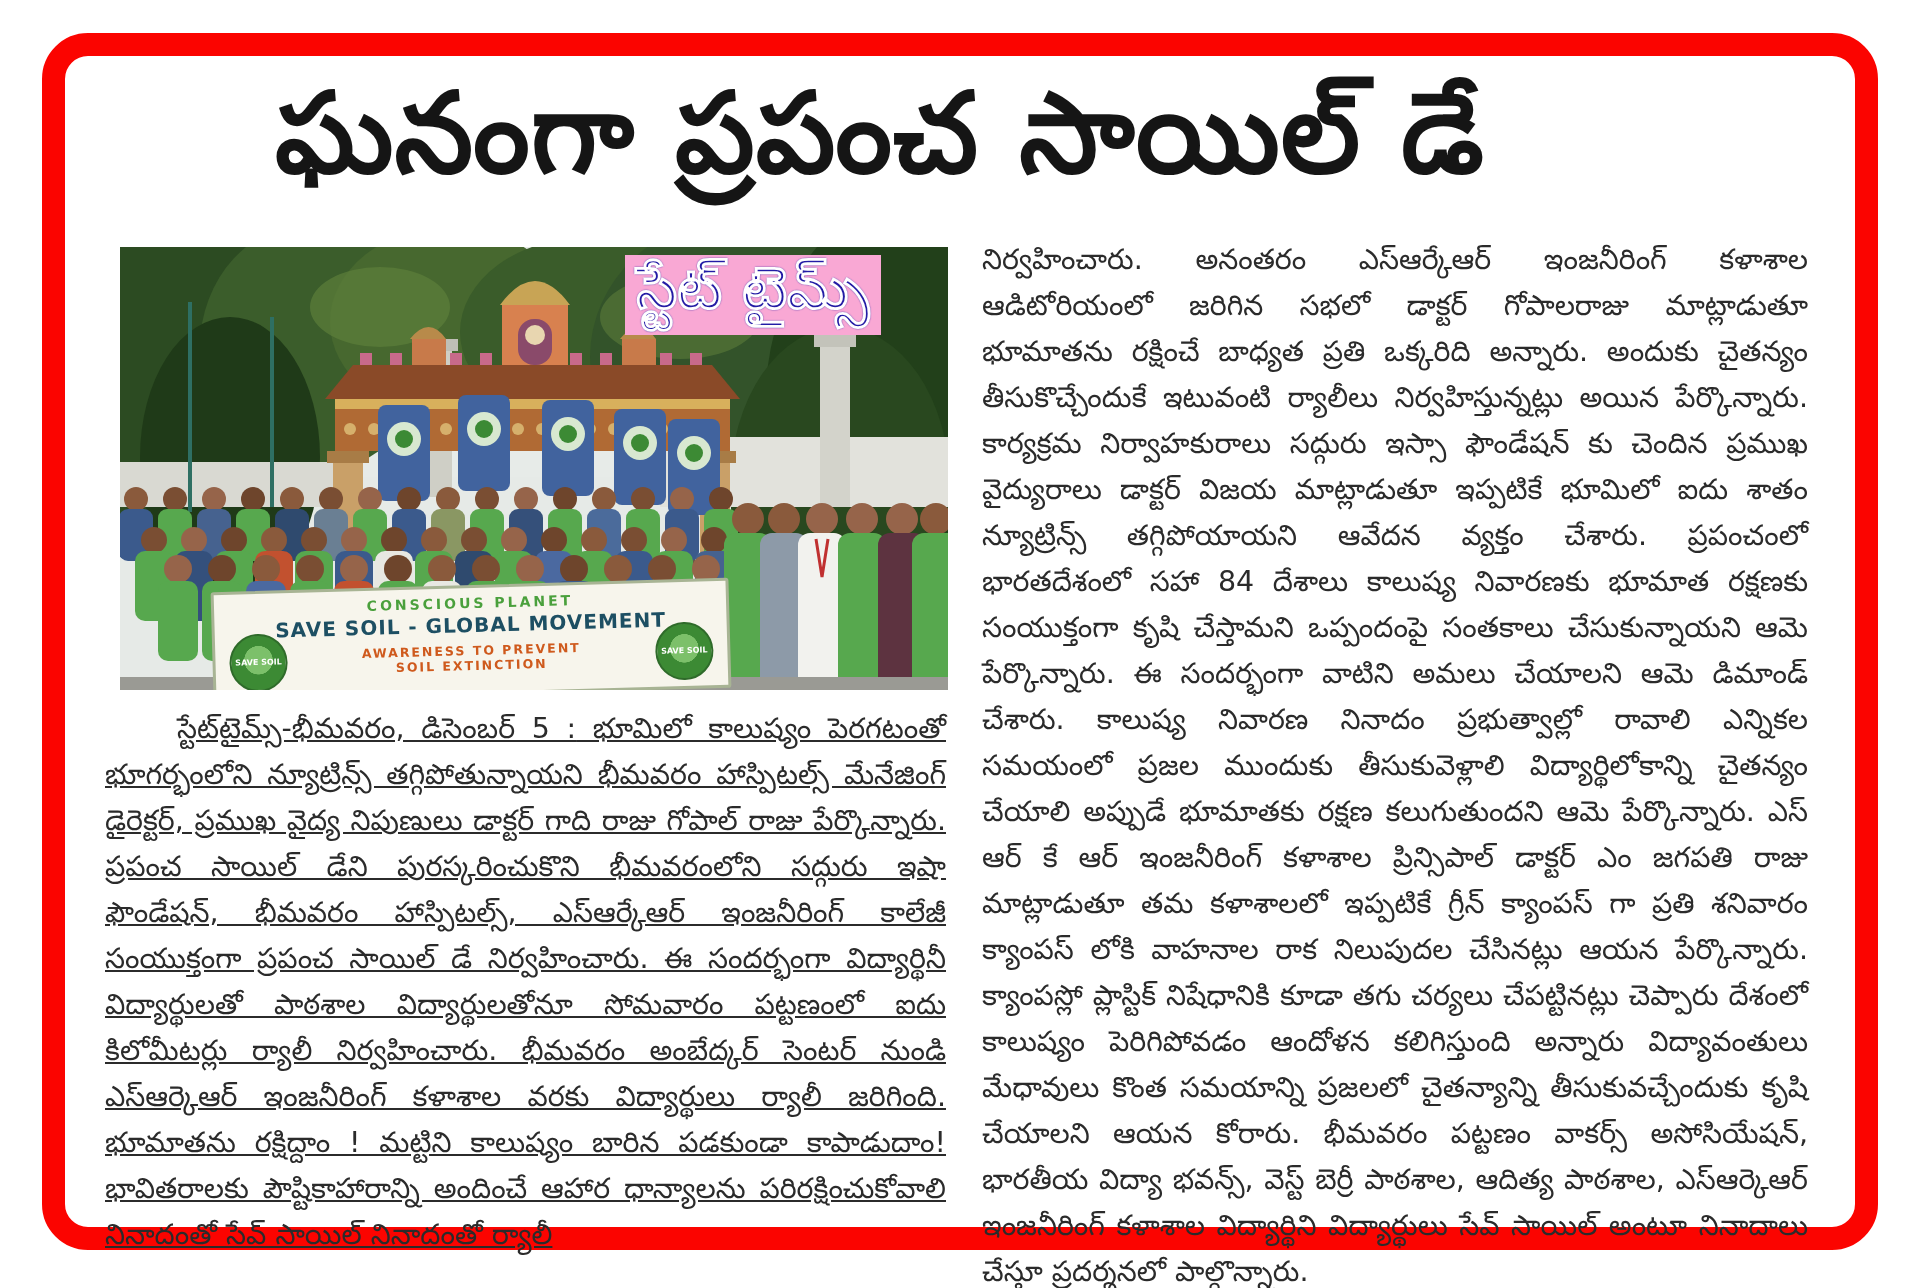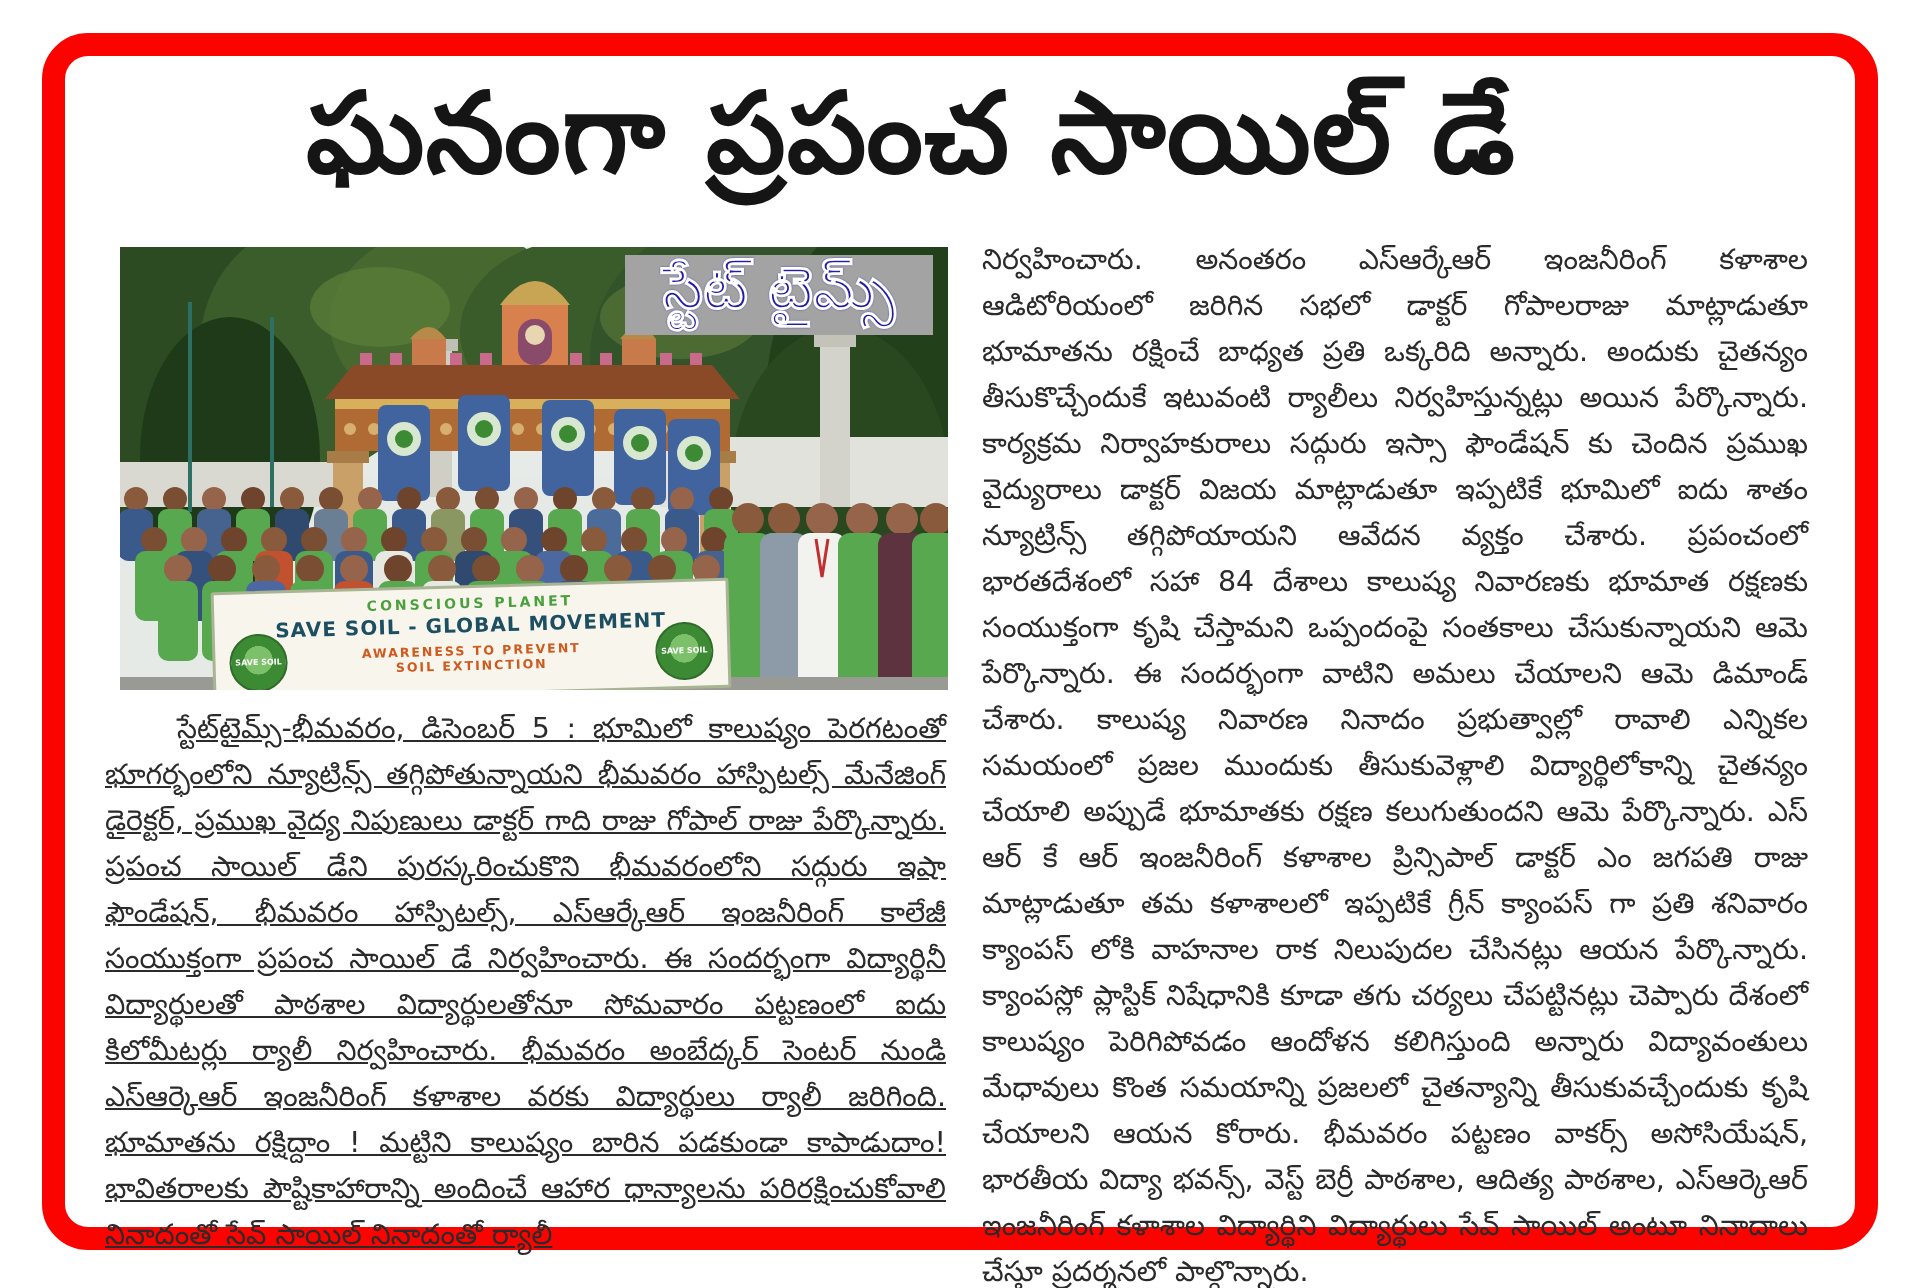--- a/index.html
+++ b/index.html
@@ -5,34 +5,34 @@
   html,body{margin:0;padding:0;background:#ffffff;}
   .sheet{
     position:relative;width:1912px;height:1288px;background:#ffffff;
     font-family:"DejaVu Sans",sans-serif;overflow:hidden;
   }
   .frame{
     position:absolute;left:42px;top:33px;width:1790px;height:1171px;
     border:23px solid #fb0400;border-radius:46px;background:#ffffff;
   }
   .headline{
-    position:absolute;left:121px;top:62px;width:1580px;height:170px;
+    position:absolute;left:90px;top:62px;width:1580px;height:170px;
     display:flex;align-items:center;justify-content:center;
     font-size:112px;font-weight:800;color:#151515;letter-spacing:1px;
     white-space:nowrap;
   }
   
   .photo{
     position:absolute;left:120px;top:247px;width:828px;height:443px;
     background:#e6eae7;overflow:hidden;
   }
   .photo svg{position:absolute;left:0;top:0;}
   .watermark{
-    position:absolute;left:505px;top:8px;width:308px;height:80px;
-    background:#a3a3a3;display:flex;align-items:center;justify-content:center;
+    position:absolute;left:505px;top:8px;width:256px;height:80px;
+    background:#f9a8d4;display:flex;align-items:center;justify-content:center;
     font-size:58px;font-weight:800;color:#231ca5;
     -webkit-text-stroke:1px #ffffff;
     text-shadow:0 0 1px #231ca5,0 0 2px #231ca5;
     white-space:nowrap;z-index:6;
   }
   .banner{
     position:absolute;left:92px;top:338px;width:518px;height:110px;
     background:#f7f5ec;border:3px solid #a8b494;border-radius:3px;
     transform:rotate(-1.6deg);z-index:5;
     display:flex;flex-direction:column;align-items:center;justify-content:flex-start;

